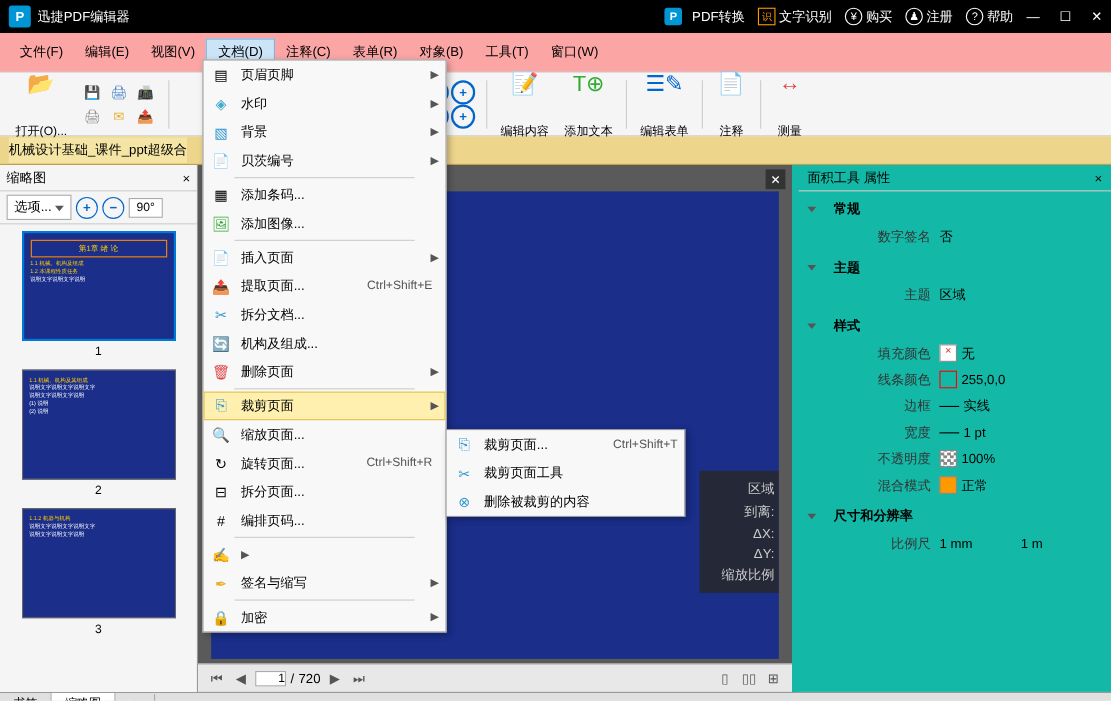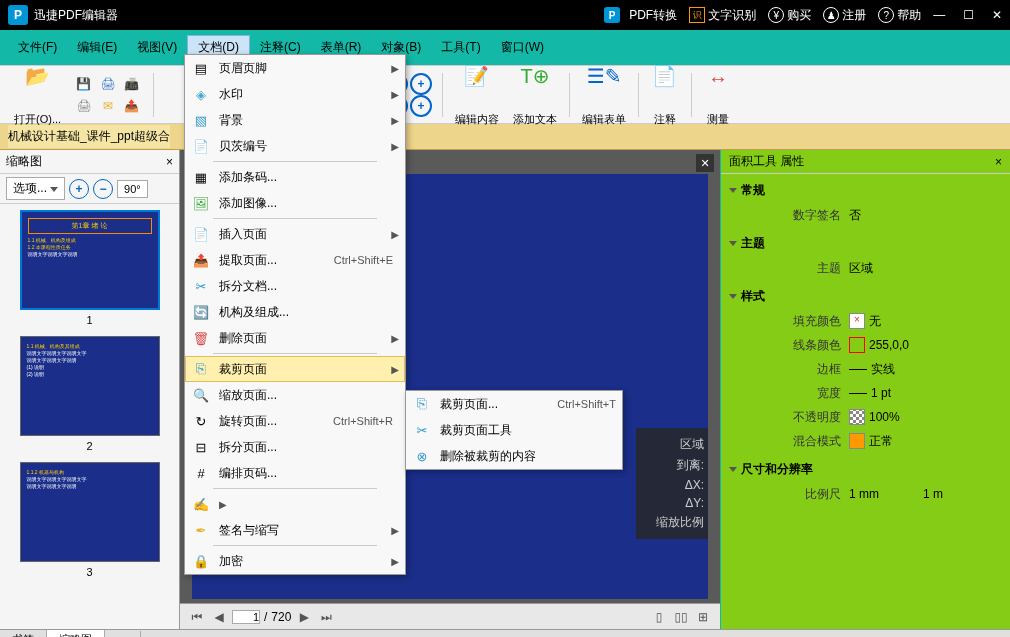--- a/index.html
+++ b/index.html
@@ -8,21 +8,21 @@
 
 .titlebar { height: 30px; background: #000; color: #fff; display: flex; align-items: center; padding: 0 8px; }
 .titlebar .logo { width: 20px; height: 20px; background: #0096d6; border-radius: 3px; display: flex; align-items: center; justify-content: center; color: #fff; font-weight: bold; margin-right: 6px; }
 .titlebar .title { flex: 1; }
 .titlebar .right-items { display: flex; gap: 12px; align-items: center; }
 .titlebar .right-items span { display: flex; align-items: center; gap: 3px; cursor: pointer; }
 .titlebar .winbtns { display: flex; gap: 18px; margin-left: 12px; font-size: 14px; }
 .titlebar .icon-circle { width: 16px; height: 16px; border: 1px solid #fff; border-radius: 50%; display: inline-flex; align-items: center; justify-content: center; font-size: 10px; }
 
 
-.menubar { height: 36px; background: #14b8a6; border-bottom: 1px solid #ccc; display: flex; align-items: center; padding-left: 8px; }
+.menubar { height: 36px; background: #fca5a5; border-bottom: 1px solid #ccc; display: flex; align-items: center; padding-left: 8px; }
 .menubar .menu-item { padding: 3px 10px; cursor: pointer; }
 .menubar .menu-item.active { background: #cce4f7; border: 1px solid #7eb4dd; }
 
 
 .toolbar { height: 58px; background: #f5f5f5; border-bottom: 1px solid #ccc; display: flex; align-items: center; padding: 4px 8px; gap: 2px; }
 .toolbar .group { display: flex; flex-direction: column; align-items: center; padding: 0 4px; }
 .toolbar .group .icons { display: flex; gap: 2px; }
 .toolbar .sep { width: 1px; height: 44px; background: #ccc; margin: 0 4px; }
 .toolbar .tb-btn { width: 22px; height: 22px; display: flex; align-items: center; justify-content: center; cursor: pointer; }
 .toolbar .big-btn { display: flex; flex-direction: column; align-items: center; gap: 2px; padding: 2px 6px; cursor: pointer; }
@@ -75,25 +75,25 @@
 .doc-view .big-title { font-size: 48px; color: #fff; letter-spacing: 18px; margin-bottom: 16px; }
 .doc-view .sub-title { font-size: 34px; color: #fff; letter-spacing: 6px; margin-bottom: 28px; }
 .doc-view .t3 { font-size: 34px; color: #ffdd44; letter-spacing: 4px; margin-bottom: 6px; }
 .doc-view .overlay-panel { position: absolute; right: 0; bottom: 60px; width: 72px; background: rgba(40,40,40,0.85); color: #ccc; padding: 6px 4px; font-size: 10px; }
 .doc-view .overlay-panel div { padding: 2px 0; text-align: right; }
 .page-nav { height: 26px; background: #e8e8e8; border-top: 1px solid #999; display: flex; align-items: center; justify-content: center; gap: 4px; padding: 0 8px; }
 .page-nav .nav-btn { width: 18px; height: 18px; display: flex; align-items: center; justify-content: center; cursor: pointer; color: #555; }
 .page-nav .page-input { width: 28px; text-align: right; border: 1px solid #aaa; font-size: 11px; }
 
 
-.right-panel { width: 290px; background: #84cc16; border-left: 1px solid #14b8a6; display: flex; flex-direction: column; }
+.right-panel { width: 290px; background: #14b8a6; border-left: 6px solid #14b8a6; display: flex; flex-direction: column; }
 .rp-header { height: 24px; border-bottom: 1px solid #ccc; display: flex; align-items: center; padding: 0 8px; justify-content: space-between; }
 .rp-body { flex: 1; overflow-y: auto; padding: 4px 0; }
 .rp-section { padding: 4px 8px; }
-.rp-section .sh { display: flex; align-items: center; gap: 4px; font-weight: bold; margin-bottom: 4px; }
+.rp-section .sh { display: flex; align-items: center; gap: 16px; font-weight: bold; margin-bottom: 4px; }
 .rp-row { display: flex; align-items: center; height: 24px; padding-right: 8px; }
 .rp-row .rlbl { width: 120px; text-align: right; padding-right: 8px; color: #333; }
 .rp-row .rval { flex: 1; display: flex; align-items: center; gap: 4px; }
 .rp-row .swatch { width: 16px; height: 16px; border: 1px solid #888; }
 
 
 .bottom-tabs { height: 20px; background: #e0e0e0; border-top: 1px solid #999; display: flex; align-items: center; }
 .bottom-tabs .btab { padding: 2px 12px; border-right: 1px solid #aaa; cursor: pointer; font-size: 11px; }
 .bottom-tabs .btab.active { background: #fff; }
 

